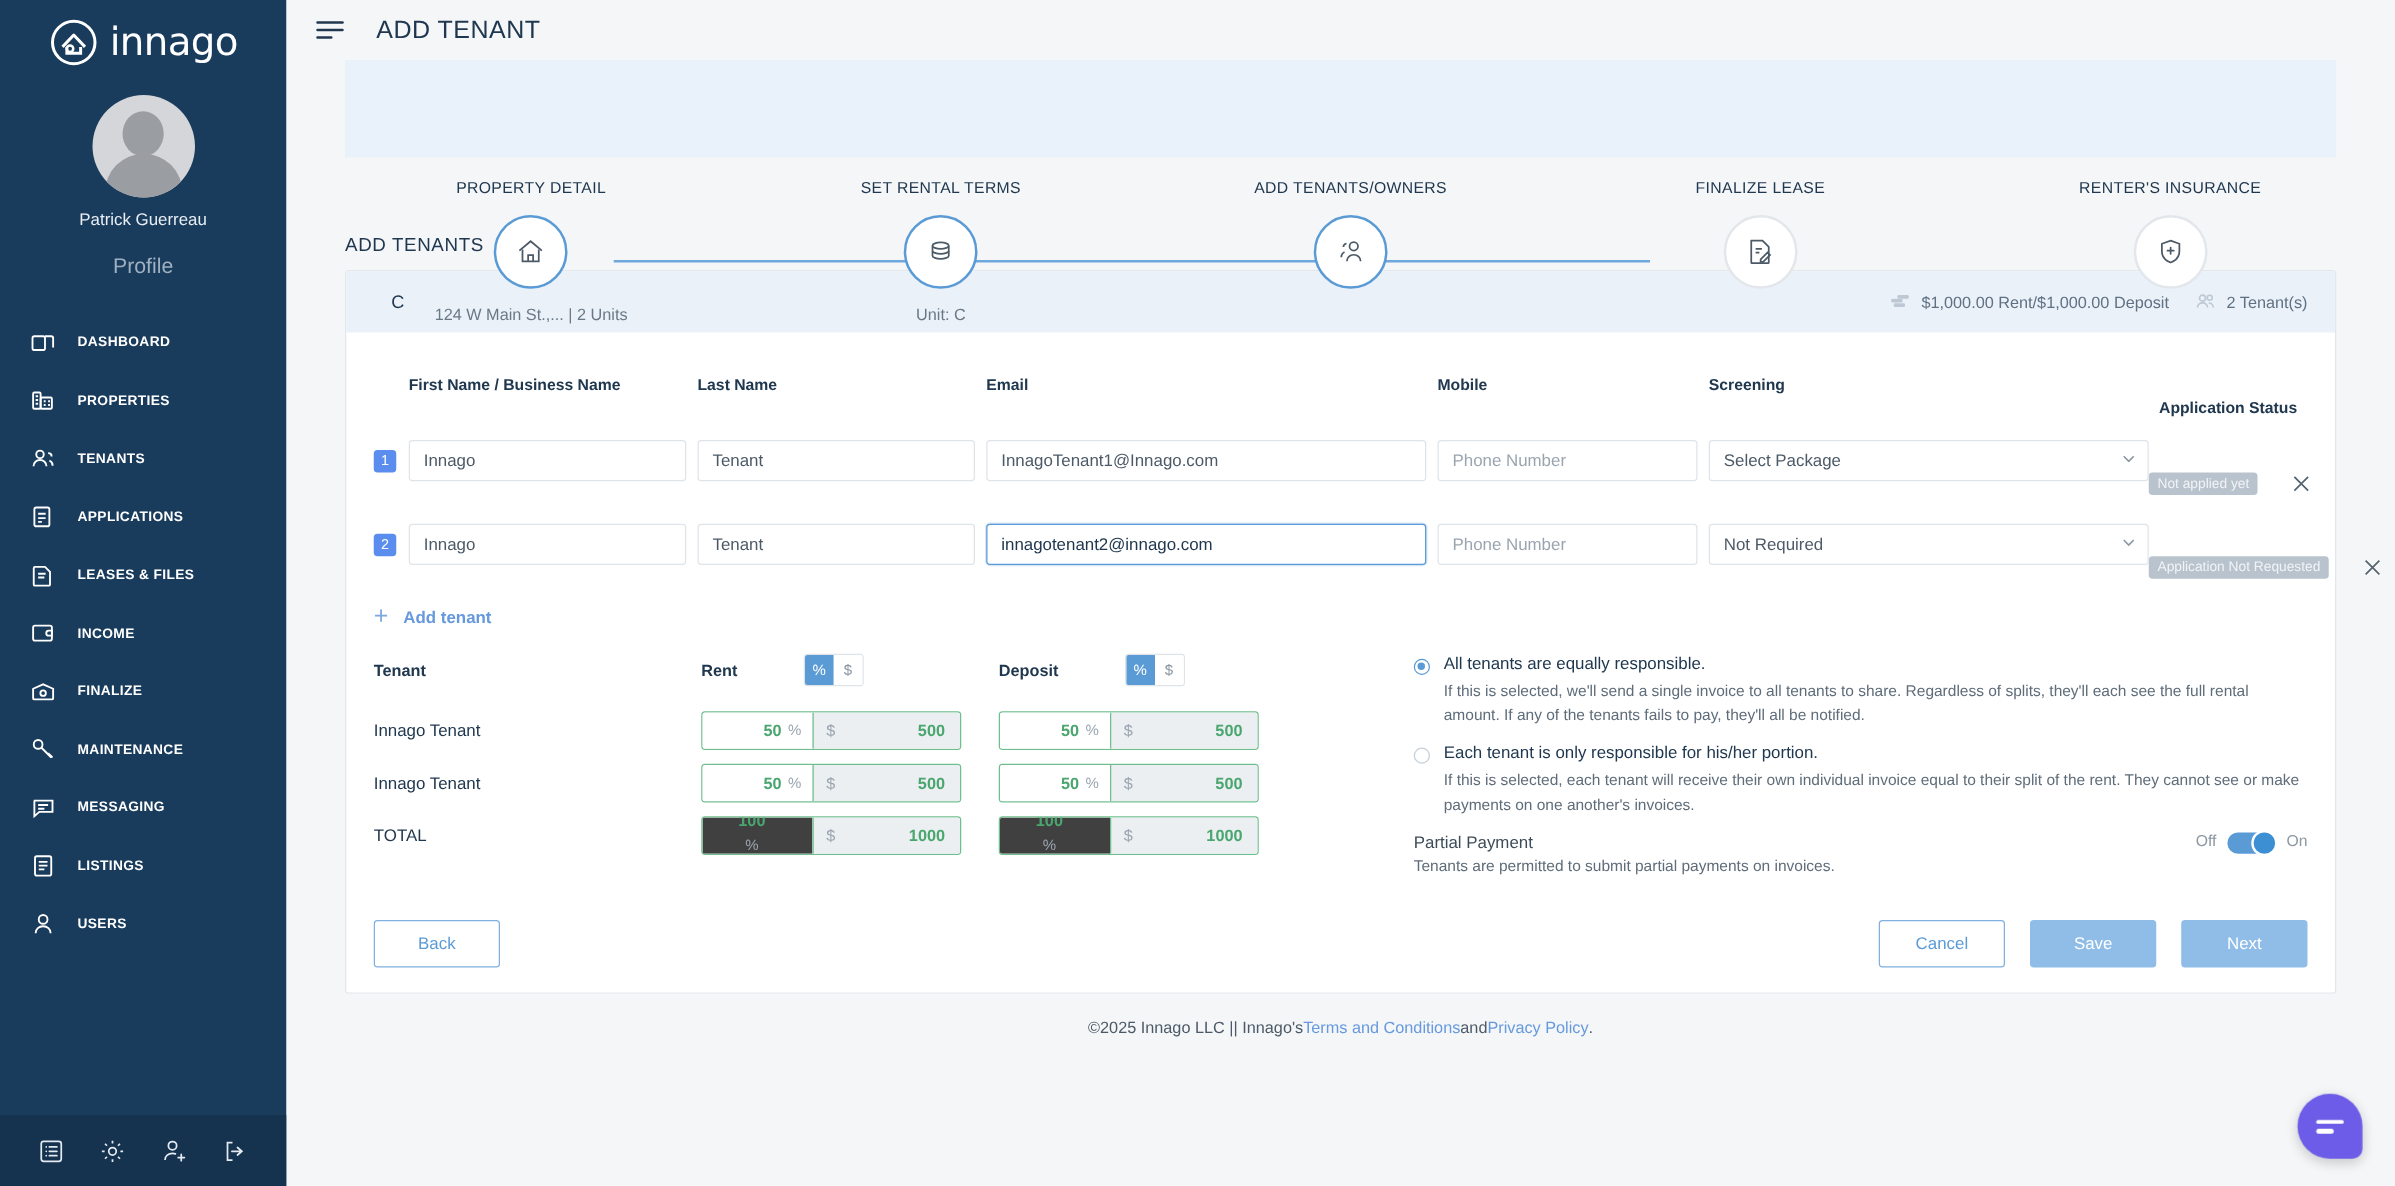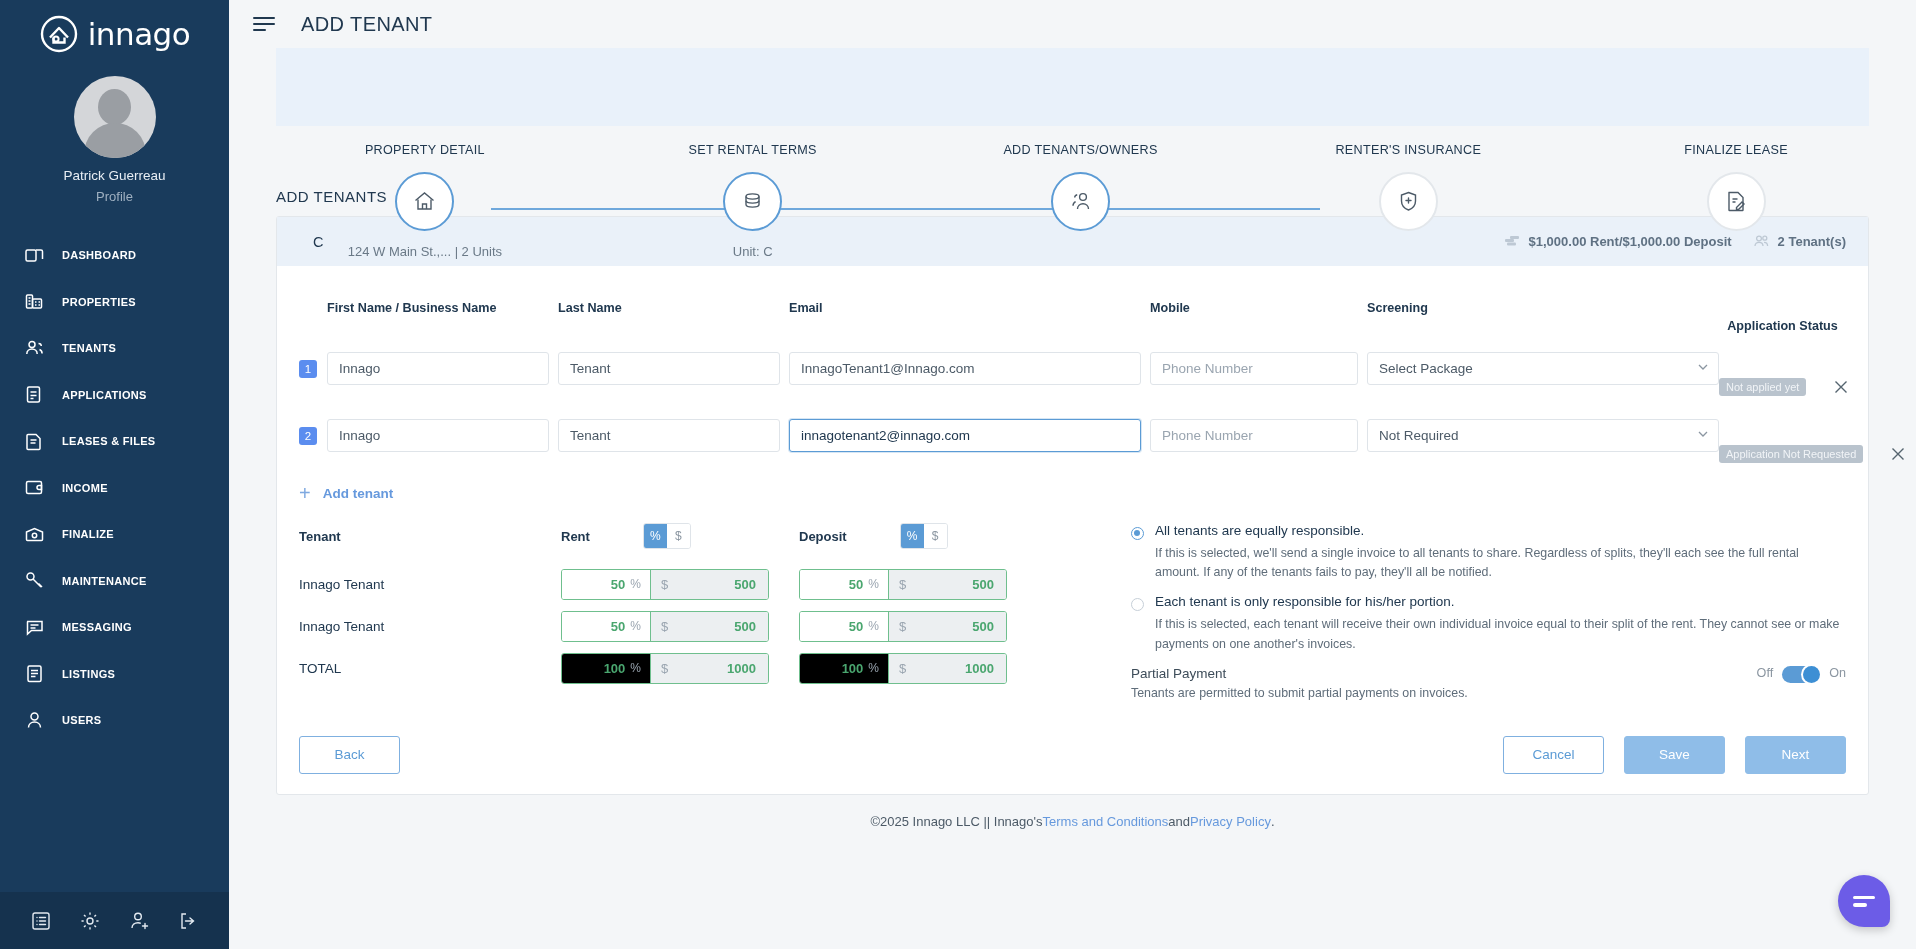--- a/index.html
+++ b/index.html
@@ -22,21 +22,21 @@
   .logo-mark { width: 40px; height: 40px; }
   .logo-text { color: #fff; font-size: 31px; font-weight: 400; letter-spacing: -0.5px; line-height: 1; font-family: "DejaVu Sans", sans-serif; }
   .avatar-wrap { display: flex; flex-direction: column; align-items: center; margin-top: 18px; }
   .avatar {
     width: 82px; height: 82px; border-radius: 50%;
     background: #d4d6d9; overflow: hidden; position: relative;
   }
   .avatar .head { position: absolute; width: 33px; height: 36px; border-radius: 50%; background: #9a9ea3; left: 24.5px; top: 13px; }
   .avatar .body { position: absolute; width: 62px; height: 40px; border-radius: 31px 31px 0 0; background: #9a9ea3; left: 10px; top: 47px; }
   .user-name { color: #e8eef4; font-size: 13.5px; margin-top: 10px; }
-  .user-sub { color: #9fb0c1; font-size: 13px; margin-top: 6px; }
+  .user-sub { color: #9fb0c1; font-size: 17px; margin-top: 20px; }
 
   .nav { margin-top: 28px; flex: 1; }
   .nav-item {
     display: flex; align-items: center; gap: 17px;
     padding: 0 0 0 24px; height: 46.5px; cursor: pointer;
   }
   .nav-icon { width: 21px; height: 21px; flex: 0 0 21px; display: flex; align-items: center; justify-content: center; }
   .nav-icon svg { width: 21px; height: 21px; display: block; }
   .nav-label { color: #fff; font-size: 11px; font-weight: bold; letter-spacing: 0.3px; }
 
@@ -99,21 +99,21 @@
   .card {
     background: #fff; border: 1px solid #e3e7eb; border-radius: 3px;
     margin: 0 31px; 
   }
   .card-head {
     background: #eaf1f9; height: 49px; display: flex; align-items: center;
     padding: 0 22px; justify-content: space-between;
   }
   .card-head-title { font-size: 14.5px; color: #20384f; font-weight: 400; padding-left: 14px;}
   .card-head-right { display: flex; align-items: center; gap: 21px; color: #5f7183; font-size: 13px; }
-  .chip { display: flex; align-items: center; gap: 8px; font-weight: bold; }
+  .chip { display: flex; align-items: center; gap: 8px; }
   .chip svg { width: 17px; height: 17px; display: block; opacity: .55; }
 
   .card-body { padding: 16px 22px 0 22px; }
 
   
   .thead, .trow { display: flex; align-items: center; }
   .thead { margin-bottom: 8px; padding-left: 0; }
   .th {
     font-size: 12.6px; font-weight: bold; color: #20384f;
   }
@@ -203,21 +203,21 @@
     font-size: 13px; color: #4aa66f; font-weight: bold;
   }
   .pair .pct .u { color: #9aa5b0; font-weight: 400; font-size: 12px; }
   .pair .amt {
     flex: 1; background: #eceff1; display: flex; align-items: center;
     justify-content: space-between; padding: 0 12px 0 10px;
     font-size: 13px; color: #4aa66f; font-weight: bold;
     border-left: 1px solid #6fbf8e;
   }
   .pair .amt .cur { color: #9aa5b0; font-weight: 400; }
-  .pair.total .pct { background: #000000; }
+  .pair.total .pct { background: #404040; flex-direction: column; }
   .sp-field.spacer { flex: 0 0 28px; }
   .sp-total .sp-name { font-size: 13.5px; color: #20384f; }
 
   
   .radio-row { display: flex; gap: 11px; margin-bottom: 4px; }
   .radio {
     width: 13px; height: 13px; border-radius: 50%; border: 1.5px solid #5b9bd5;
     flex: 0 0 13px; margin-top: 4px; position: relative; cursor: pointer; background: #fff;
   }
   .radio.checked::after {
@@ -504,40 +504,40 @@
                     <circle cx="16" cy="9" r="3.4"></circle>
                     <path d="M10.5 21c0-3 2.4-5.2 5.5-5.2S21.5 18 21.5 21"></path>
                     <path d="M10.2 6.8c-1.5.3-2.5 1.4-2.5 2.8M8.6 13.6c-1.6.8-2.6 2.3-2.6 4.2"></path>
                   </svg>
                 </span>
             </div>
             <div class="step-sub"></div>
           </div>
 
           <div class="step">
-            <div class="step-label">RENTER'S INSURANCE</div>
-            <div class="step-circle">
-              <span>
-                  <svg viewBox="0 0 27 27" fill="none" stroke="#4c5a67" stroke-width="1.4">
-                    <path d="M13.5 4.5l7 2.5v6c0 4.2-3 7.5-7 9-4-1.5-7-4.8-7-9V7l7-2.5z"></path>
-                    <path d="M13.5 10v5M11 12.5h5" stroke-linecap="round"></path>
-                  </svg>
-                </span>
-            </div>
-            <div class="step-sub"></div>
-          </div>
-
-          <div class="step">
             <div class="step-label">FINALIZE LEASE</div>
             <div class="step-circle">
               <span>
                   <svg viewBox="0 0 27 27" fill="none" stroke="#4c5a67" stroke-width="1.4">
                     <path d="M6 4.5h9l5 5V22a.5.5 0 01-.5.5h-13A.5.5 0 016 22V5a.5.5 0 010-.5z"></path>
                     <path d="M9.5 11h5M9.5 14h3"></path>
                     <path d="M13.5 19.5l5.5-5.5 2 2-5.5 5.5h-2v-2z" fill="none"></path>
+                  </svg>
+                </span>
+            </div>
+            <div class="step-sub"></div>
+          </div>
+
+          <div class="step">
+            <div class="step-label">RENTER'S INSURANCE</div>
+            <div class="step-circle">
+              <span>
+                  <svg viewBox="0 0 27 27" fill="none" stroke="#4c5a67" stroke-width="1.4">
+                    <path d="M13.5 4.5l7 2.5v6c0 4.2-3 7.5-7 9-4-1.5-7-4.8-7-9V7l7-2.5z"></path>
+                    <path d="M13.5 10v5M11 12.5h5" stroke-linecap="round"></path>
                   </svg>
                 </span>
             </div>
             <div class="step-sub"></div>
           </div>
 
         </div>
       </div>
 
       <div class="section-title">ADD TENANTS</div>

